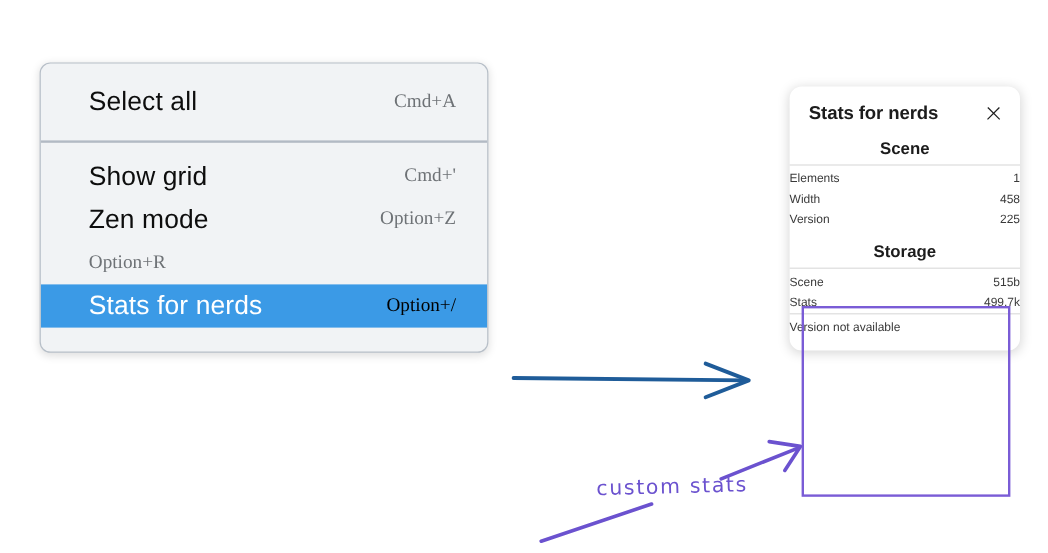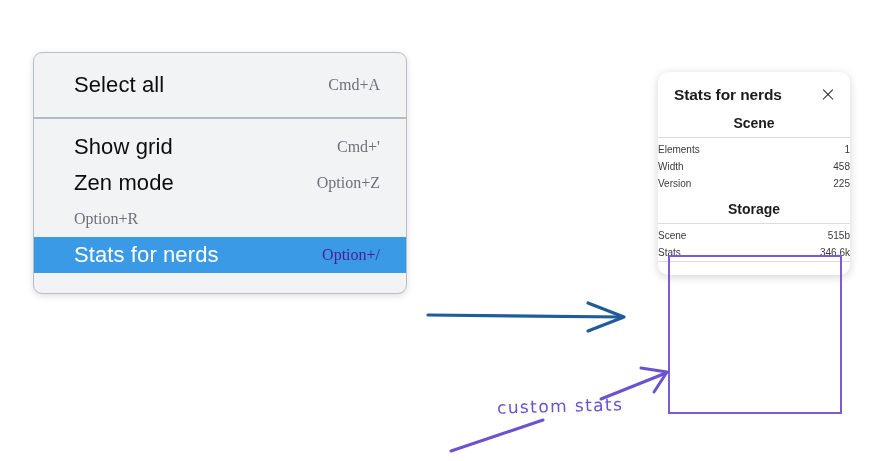--- a/index.html
+++ b/index.html
@@ -60,21 +60,21 @@
     white-space: nowrap;
     font-family: Liberation Serif, serif;
   }
   .menu-item.selected {
     background: #3b9ae6;
   }
   .menu-item.selected .label {
     color: #ffffff;
   }
   .menu-item.selected .shortcut {
-    color: #4c1d95;
+    color: #000000;
   }
   .menu-tail {
     height: 12px;
   }
 
   
   .stats-panel {
     position: absolute;
     left: 658px;
     top: 72px;
@@ -240,26 +240,29 @@
 
   <div class="section">
     <div class="section-title">Storage</div>
     <div class="rule"></div>
     <div class="stat-row">
       <span class="k">Scene</span>
       <span class="v">515b</span>
     </div>
     <div class="stat-row">
       <span class="k">Stats</span>
-      <span class="v">346.6k</span>
+      <span class="v">499.7k</span>
     </div>
   </div>
 
   <div class="section">
     <div class="rule"></div>
+    <div class="stat-row">
+      <span class="k">Version not available</span>
+    </div>
   </div>
 </div>
 
 <div class="highlight-box"></div>
 
 <svg class="annotations" viewBox="0 0 873 461" xmlns="http://www.w3.org/2000/svg">
 
   <g>
     <line x1="428" y1="315" x2="622" y2="317" stroke="#1f5c99" stroke-width="3.2" stroke-linecap="round"></line>
     <polyline points="588,303 624,317 588,331" fill="none" stroke="#1f5c99" stroke-width="3.2" stroke-linecap="round" stroke-linejoin="round"></polyline>

